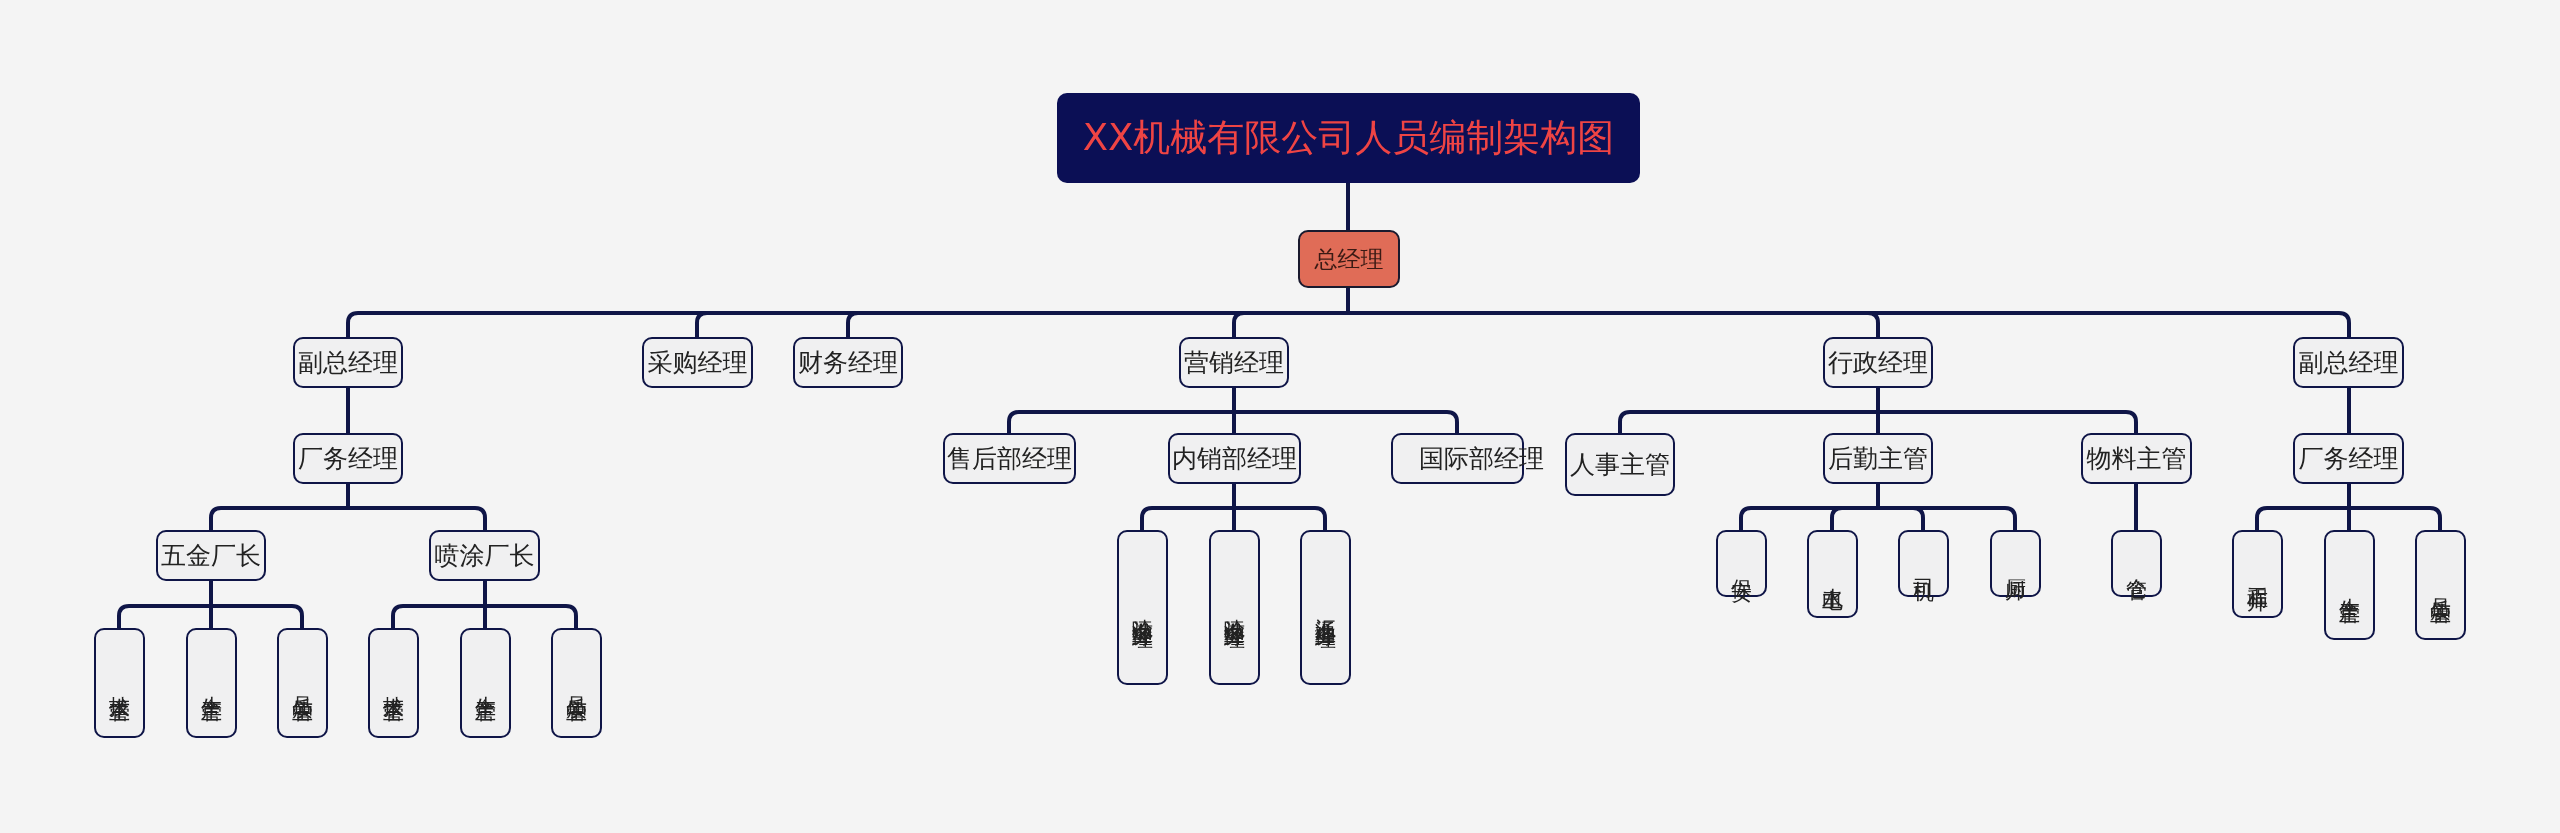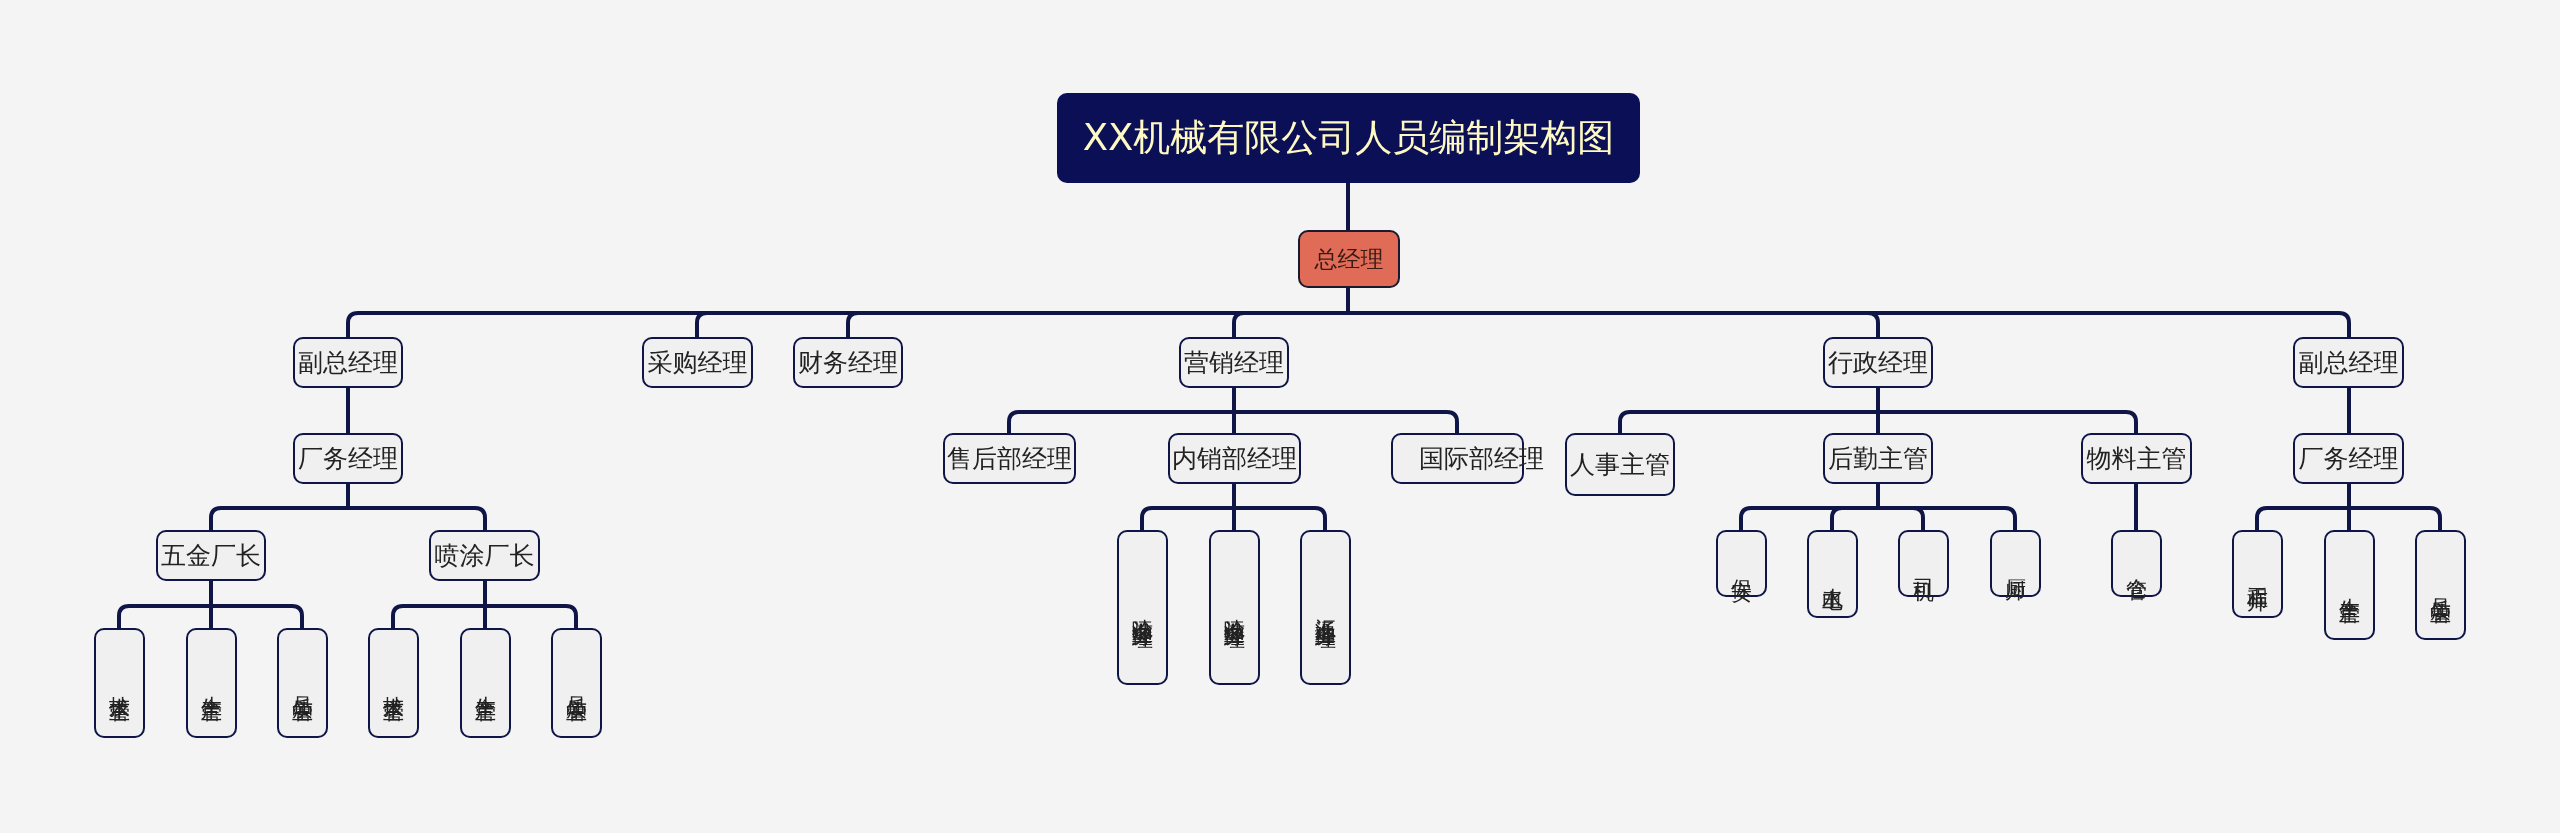--- a/index.html
+++ b/index.html
@@ -1,20 +1,20 @@
 <!DOCTYPE html>
 <html><head>
 <meta charset="utf-8">
 <style>
   html,body{margin:0;padding:0;}
   body{width:2560px;height:833px;background:#f4f4f4;position:relative;overflow:hidden;font-family:"DejaVu Sans","Liberation Sans",sans-serif;}
   #lines{position:absolute;left:0;top:0;}
   .node{position:absolute;box-sizing:border-box;background:#f0f0f1;border:2.5px solid #0f1547;border-radius:10px;color:#222;font-size:25px;display:flex;align-items:center;justify-content:center;white-space:nowrap;}
   .node.v{writing-mode:vertical-rl;text-orientation:upright;letter-spacing:2px;font-size:21px;}
-  .title{position:absolute;background:#0b0f55;color:#fef9c3;border-radius:10px;font-size:37px;display:flex;align-items:center;justify-content:center;box-sizing:border-box;}
+  .title{position:absolute;background:#0b0f55;color:#ef4444;border-radius:10px;font-size:37px;display:flex;align-items:center;justify-content:center;box-sizing:border-box;}
   .ceo{position:absolute;background:#e06c57;border:2.5px solid #1a1a2e;border-radius:10px;color:#3a1a14;font-size:23px;display:flex;align-items:center;justify-content:center;box-sizing:border-box;}
 </style>
 </head>
 <body>
 
 <svg id="lines" width="2560" height="833">
     <path d="M1348 183 V230" fill="none" stroke="#0f1547" stroke-width="4"></path>
     <path d="M1348 288 V313" fill="none" stroke="#0f1547" stroke-width="4"></path>
     <path d="M1348 313 H358 Q348 313 348 323 V337" fill="none" stroke="#0f1547" stroke-width="4"></path>
     <path d="M1348 313 H707 Q697 313 697 323 V337" fill="none" stroke="#0f1547" stroke-width="4"></path>

